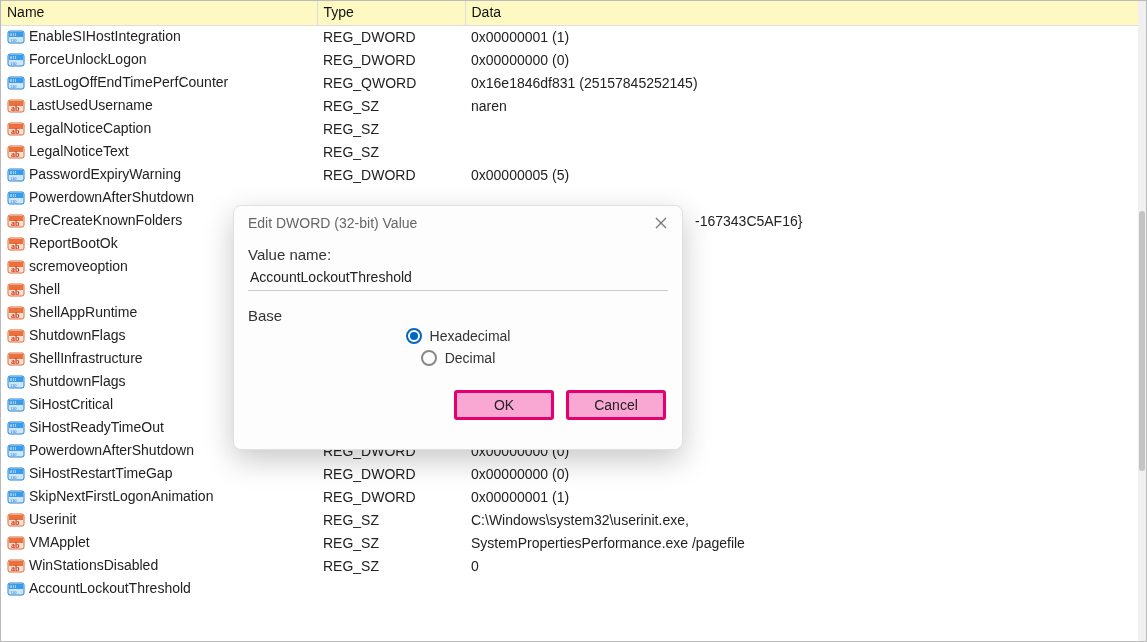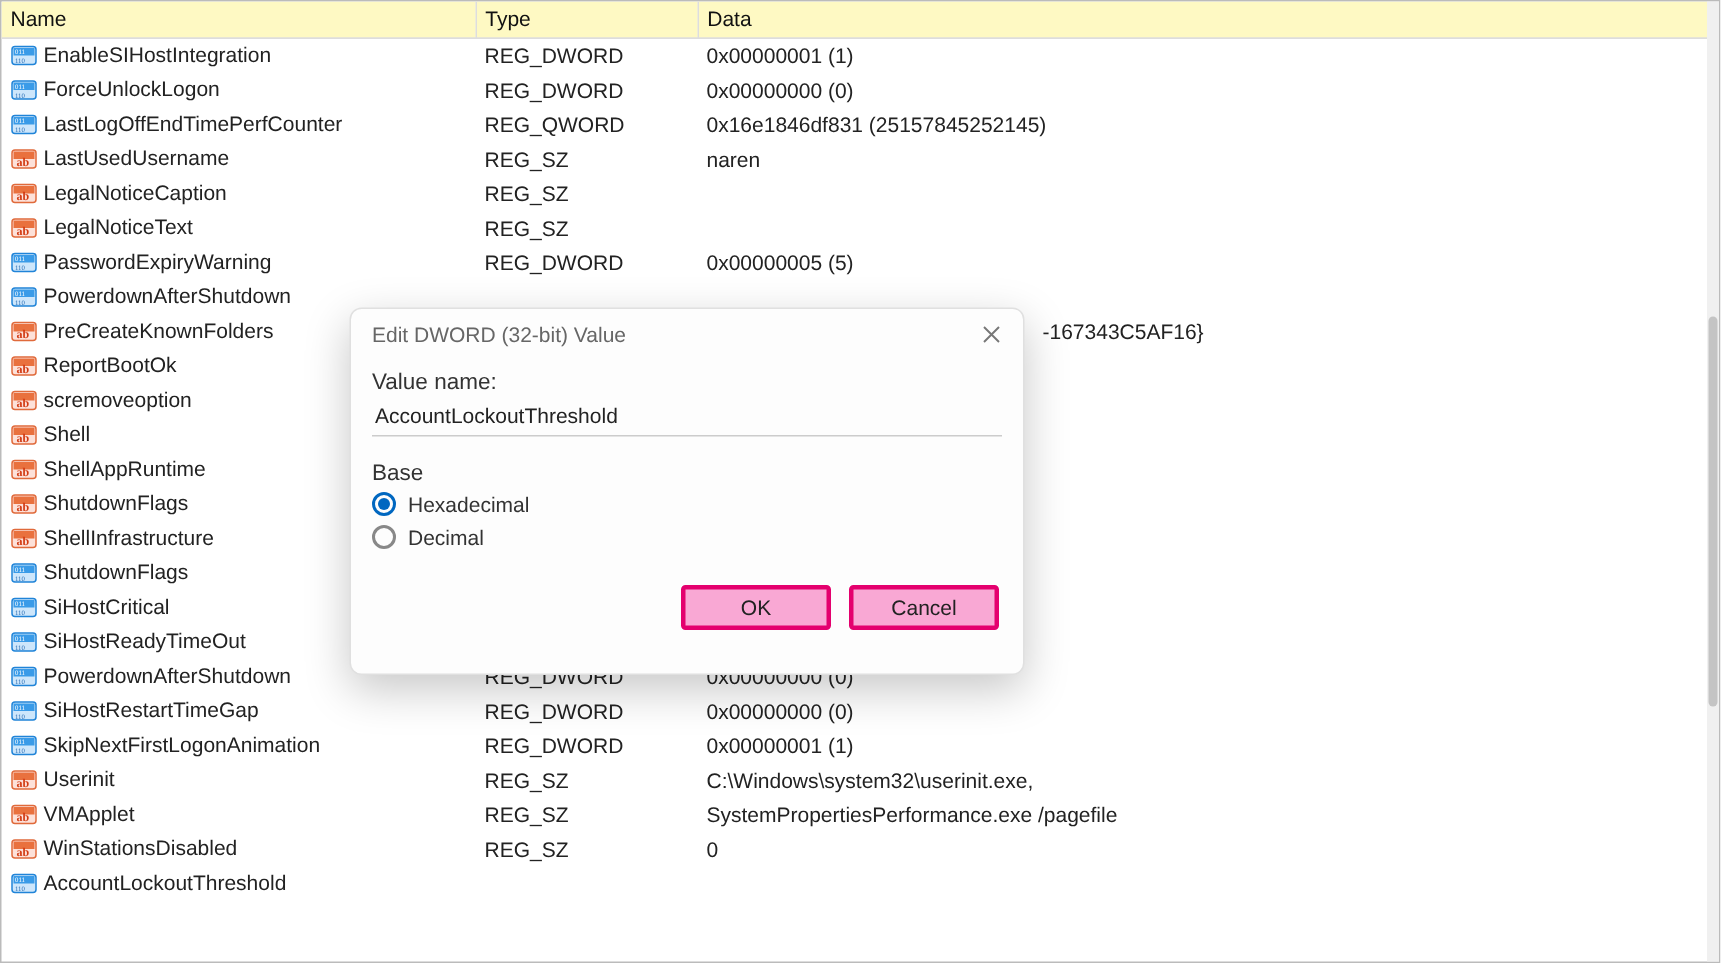--- a/index.html
+++ b/index.html
@@ -137,20 +137,21 @@
   }
   .base-group {
     font-size: 14px;
   }
   .radio-line {
     display: flex;
     align-items: center;
     gap: 8px;
     margin: 4px 0 6px 0;
     cursor: pointer;
+    justify-content: center;
   }
   .radio {
     width: 16px; height: 16px;
     border-radius: 50%;
     border: 2px solid #0067c0;
     display: inline-flex;
     align-items: center; justify-content: center;
     flex: 0 0 auto;
   }
   .radio.empty { border-color: #888; }

